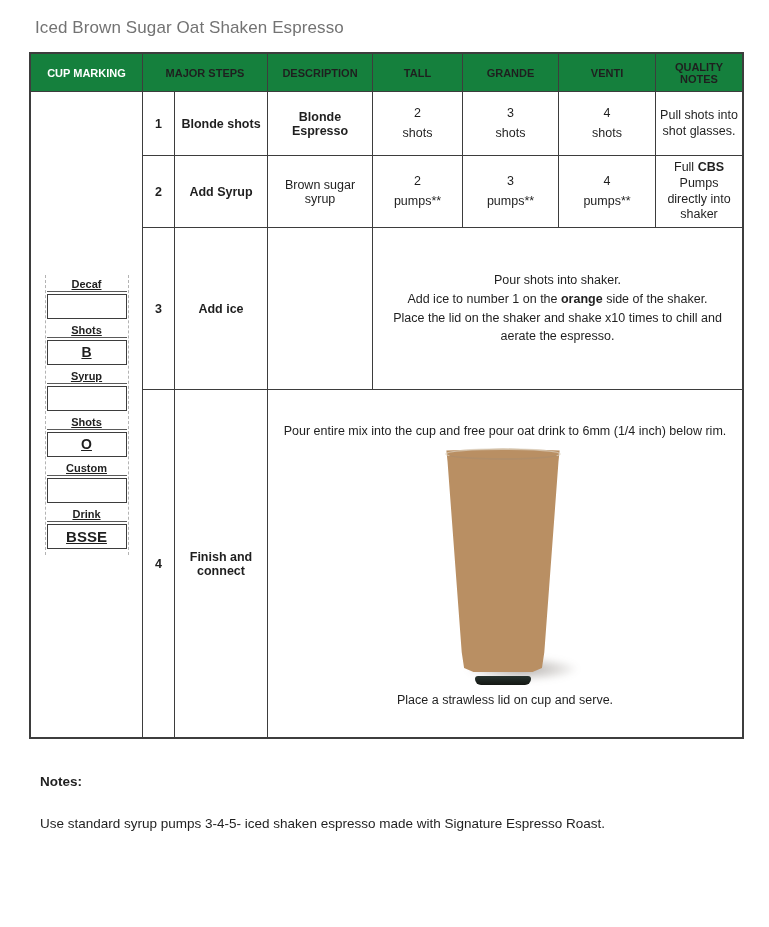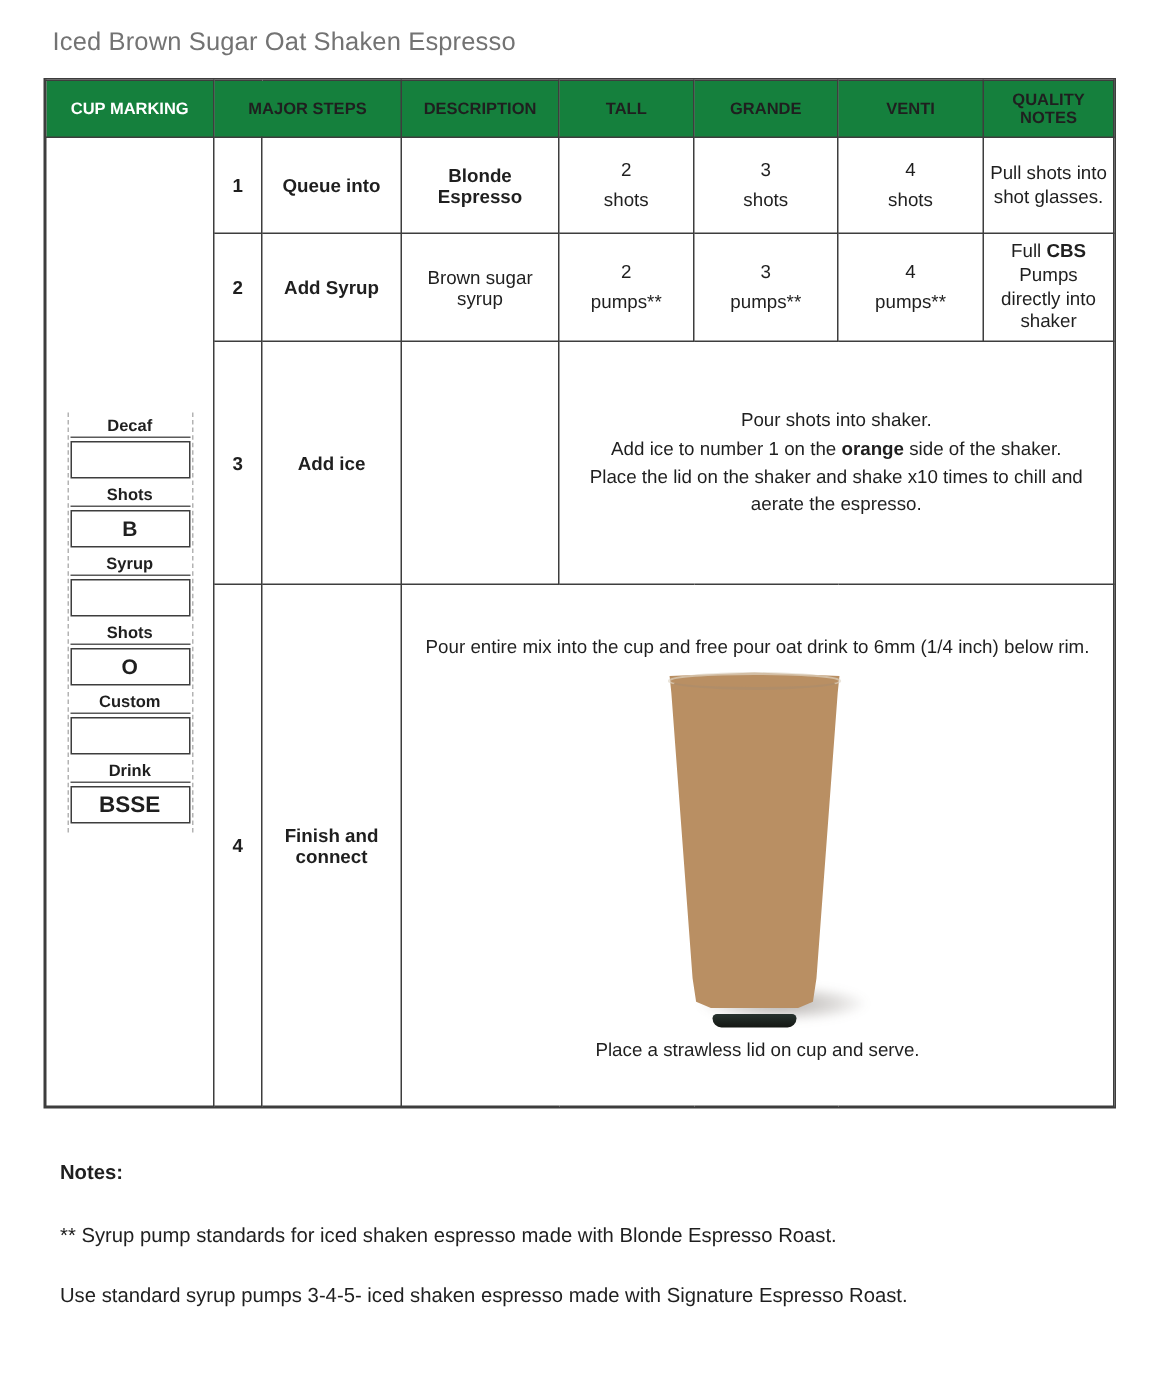--- a/index.html
+++ b/index.html
@@ -41,20 +41,21 @@
     border-left: none; text-align: left; font-weight: bold; padding-left: 9px;
   }
   td.desc-bold { font-weight: bold; }
   .two-line { line-height: 1.55; }
 
   td.cup-col { vertical-align: top; padding: 5px 0 0 0; }
   .cm-stack {
     width: 84px; margin: 0 auto;
     border-left: 1px dashed #b3b3b3; border-right: 1px dashed #b3b3b3;
     padding: 1px 1px 3px 1px;
+    text-decoration: underline;
   }
   .cm-label {
     font-size: 11px; font-weight: bold; text-align: center;
     border-bottom: 1.2px solid #5a5a5a; padding: 2px 0 1px;
   }
   .cm-box {
     border: 1.6px solid #3d3d3d; height: 25px; margin: 2px 0 3px;
     display: flex; align-items: center; justify-content: center;
     font-weight: bold; font-size: 14px; background: #fff;
   }
@@ -151,21 +152,21 @@
             <div class="cm-box"></div>
             <div class="cm-label">Shots</div>
             <div class="cm-box">O</div>
             <div class="cm-label">Custom</div>
             <div class="cm-box"></div>
             <div class="cm-label">Drink</div>
             <div class="cm-box" style="font-size:15px">BSSE</div>
           </div>
         </td>
         <td class="step-num">1</td>
-        <td class="step-label">Queue into</td>
+        <td class="step-label">Blonde shots</td>
         <td class="desc-bold">Blonde Espresso</td>
         <td>
             <div class="two-line"><span>2</span><br><span>shots</span></div>
           </td>
         <td>
             <div class="two-line"><span>3</span><br><span>shots</span></div>
           </td>
         <td>
             <div class="two-line"><span>4</span><br><span>shots</span></div>
           </td>
@@ -213,17 +214,16 @@
             <div class="cup-base"></div>
           </div>
           <div class="finish-bottom">Place a strawless lid on cup and serve.</div>
         </td>
       </tr>
     </tbody>
   </table>
 
   <div class="notes">
     <p class="notes-heading">Notes:</p>
-    <p class="note-line">** Syrup pump standards for iced shaken espresso made with Blonde Espresso Roast.</p>
     <p class="note-line">Use standard syrup pumps 3-4-5- iced shaken espresso made with Signature Espresso Roast.</p>
   </div>
 
 </div>
 
 </body></html>

